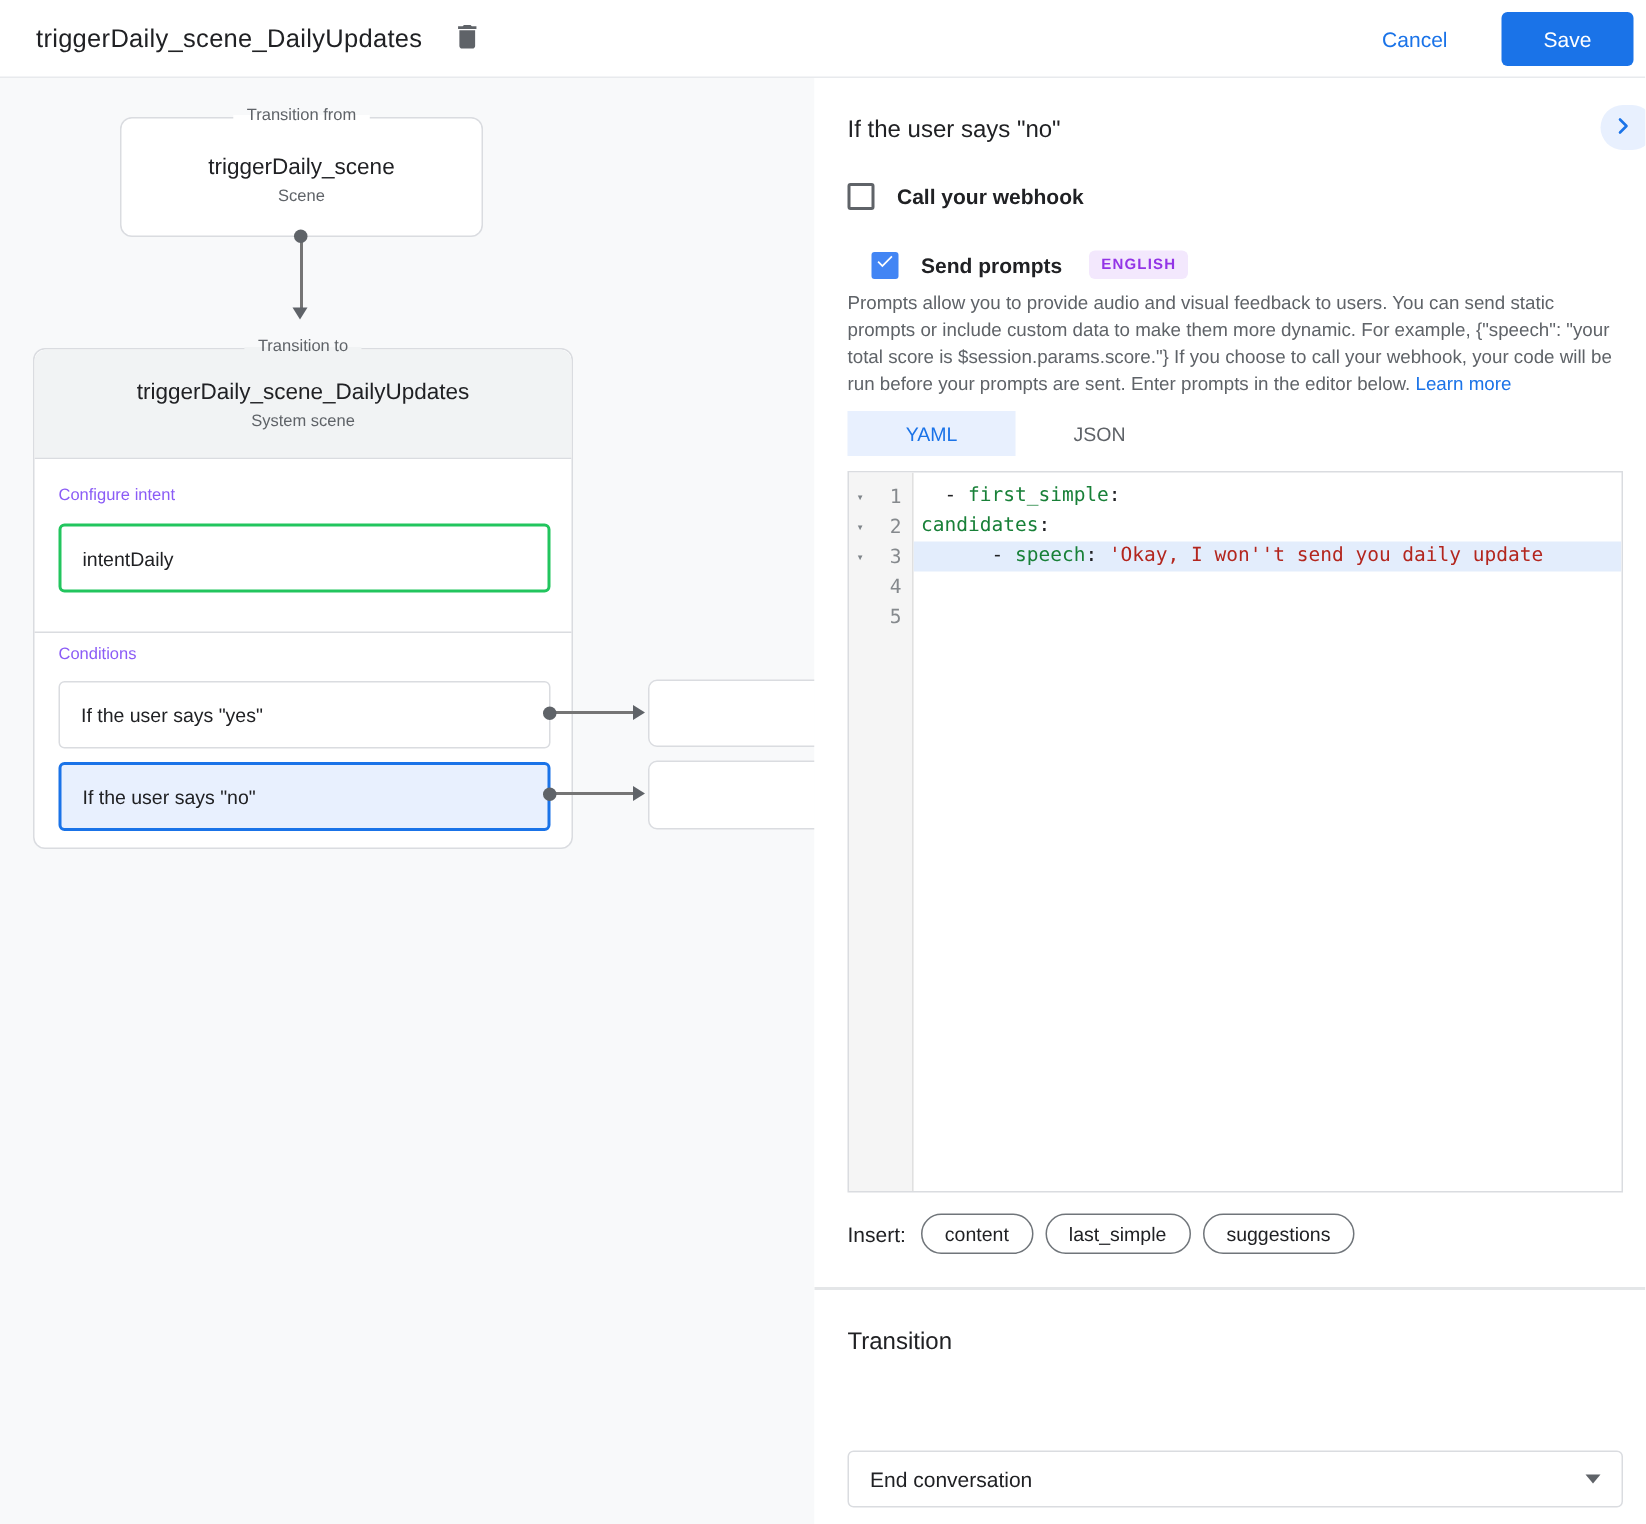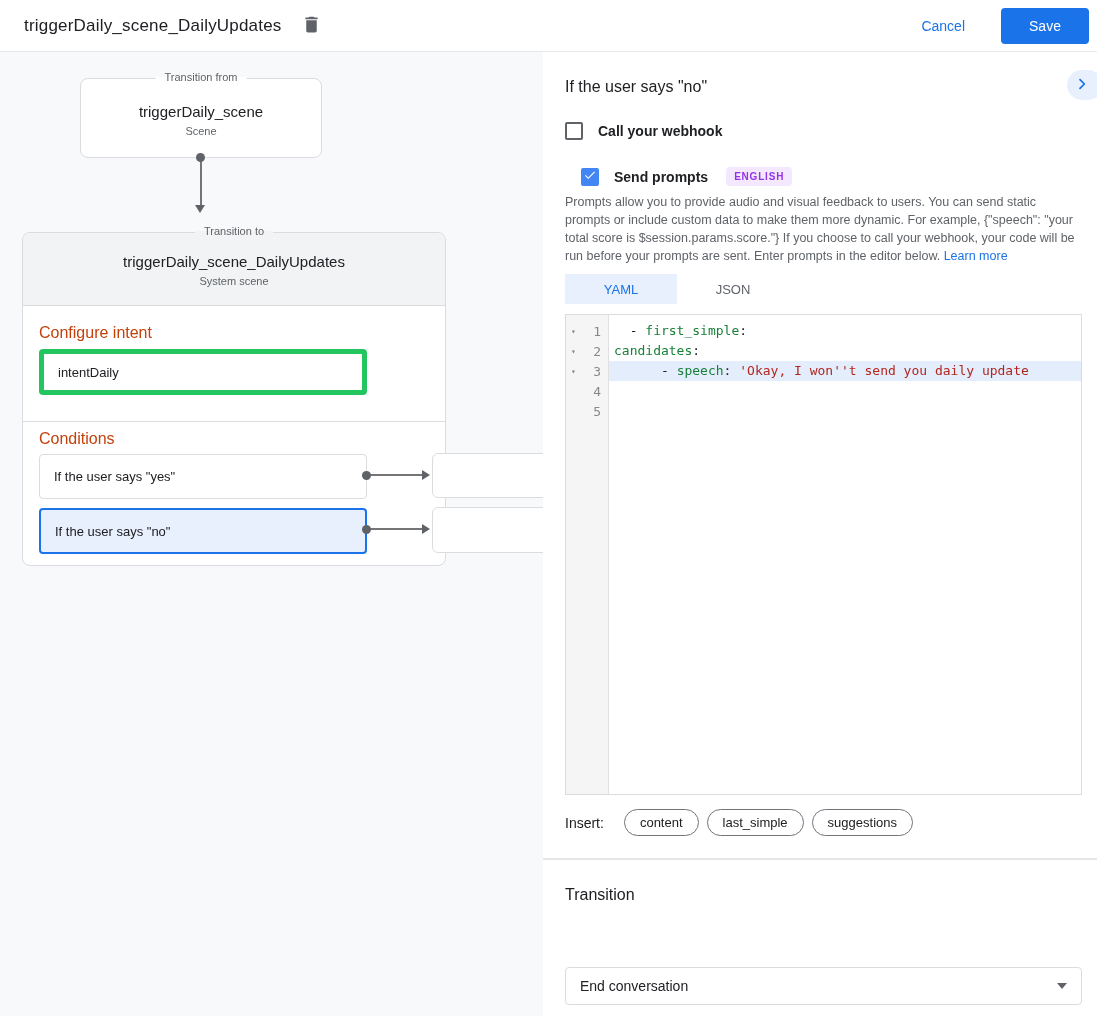--- a/index.html
+++ b/index.html
@@ -24,30 +24,30 @@
   .legend {
     position:absolute; top:-8px; left:50%; transform:translateX(-50%);
     font-size:11px; color:#5f6368; padding:0 9px; white-space:nowrap;
   }
   .legend-from { background:linear-gradient(#f8f9fa 50%, #ffffff 50%); }
   .legend-to   { background:linear-gradient(#f8f9fa 50%, #f1f3f4 50%); }
   .from-box { left:80px; top:26px; width:242px; height:80px; text-align:center; }
   .node-title { font-size:15px; color:#202124; }
   .node-sub { font-size:11px; color:#5f6368; margin-top:5px; }
   .from-box .node-title { margin-top:24px; }
-  .to-box { left:22px; top:180px; width:424px; height:334px; }
+  .to-box { left:22px; top:180px; width:360px; height:334px; }
   .to-box-header {
     background:#f1f3f4; border-bottom:1px solid #dadce0; border-radius:8px 8px 0 0;
     height:73px; text-align:center; padding-top:20px;
   }
-  .section-label { font-size:16px; color:#c2410c; }
+  .section-label { font-size:11px; color:#8b5cf6; }
   .cfg-label { position:absolute; left:16px; top:91px; }
   .intent-field {
     position:absolute; left:16px; top:116px; width:328px; height:46px;
-    border:5px solid #22c55e; border-radius:4px; background:#fff;
+    border:2px solid #22c55e; border-radius:4px; background:#fff;
     font-size:13px; display:flex; align-items:center; padding-left:14px;
   }
   .to-divider { position:absolute; left:0; right:0; top:188px; border-top:1px solid #dadce0; }
   .cond-label { position:absolute; left:16px; top:197px; }
   .cond-row {
     position:absolute; left:16px; width:328px; height:45px;
     border:1px solid #dadce0; border-radius:4px; background:#fff;
     font-size:13px; display:flex; align-items:center; padding-left:14px; cursor:pointer;
   }
   .cond-yes { top:221px; }
@@ -94,21 +94,21 @@
   .fold { width:15px; font-size:8px; color:#80868b; text-align:center; cursor:pointer; }
   .lnum { flex:1; text-align:right; padding-right:7px; color:#85898d; font-size:13px; }
   .code { flex:1; padding-top:6px; overflow:hidden; }
   .code-row { height:20px; line-height:20px; white-space:pre; padding-left:5px; }
   .code-row.hl { background:#e3edfc; }
   .tk-key { color:#188038; }
   .tk-p { color:#202124; }
   .tk-str { color:#b3261e; }
   
   .insert-row { position:absolute; left:22px; top:757px; display:flex; align-items:center; }
-  .insert-label { font-size:14px; color:#202124; margin-right:20px; }
+  .insert-label { font-size:14px; color:#202124; margin-right:10px; }
   .chip {
     border:1px solid #70757a; border-radius:14px; background:#fff; color:#202124;
     font-size:13px; font-family:inherit; padding:5px 15px; margin-right:8px; cursor:pointer;
   }
   .panel-divider { position:absolute; left:0; right:0; top:806px; border-top:2px solid #e4e6e8; }
   .transition-title { position:absolute; left:22px; top:834px; font-size:16px; color:#202124; }
   .transition-desc { position:absolute; left:22px; top:864px; width:517px; font-size:12.5px; line-height:17px; color:#5f6368; }
   .dropdown {
     position:absolute; left:22px; top:915px; width:517px; height:38px;
     border:1px solid #dadce0; border-radius:4px; background:#fff;

